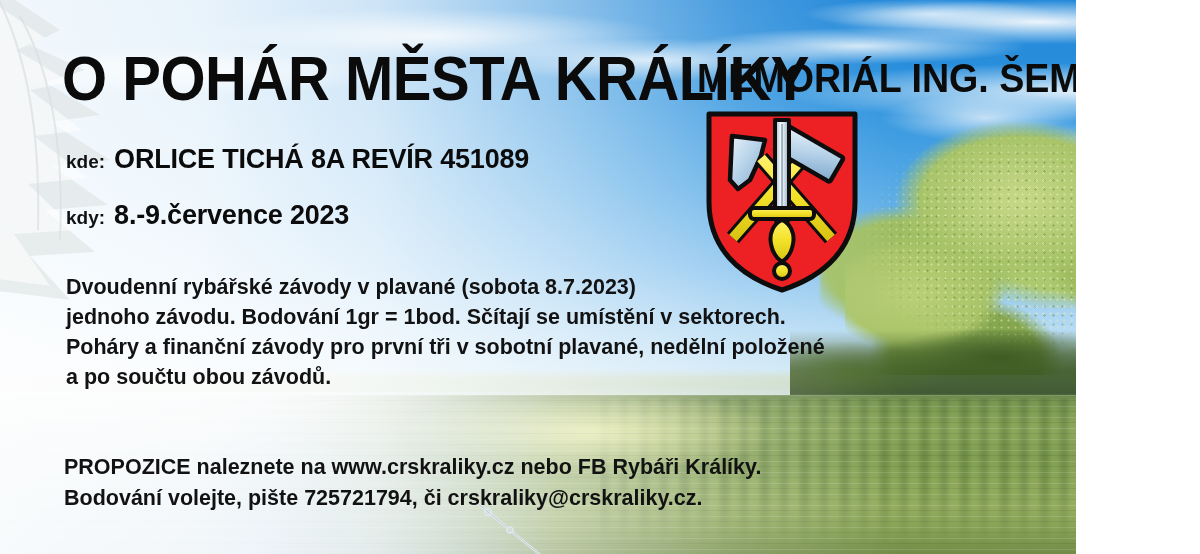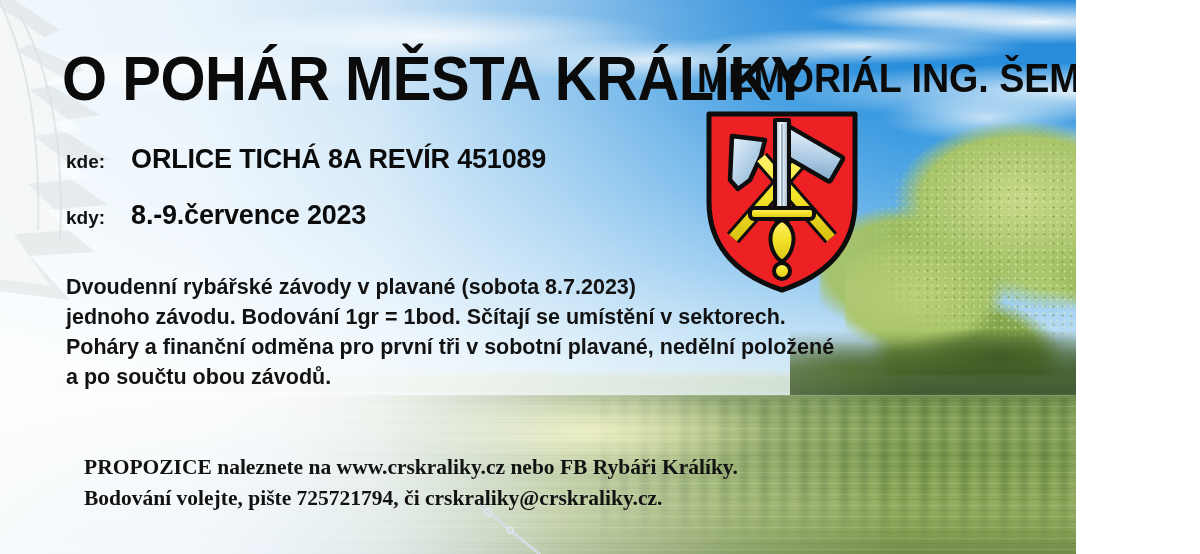--- a/index.html
+++ b/index.html
@@ -168,31 +168,31 @@
     letter-spacing:-0.5px;
     transform:scaleX(.92);transform-origin:left center;
   }
   .title-sub{
     left:697px;top:58px;
     font-size:40px;line-height:1;
     font-weight:700;
     transform:scaleX(.94);transform-origin:left center;
   }
 
-  .row{position:absolute;display:flex;align-items:baseline;gap:26px;}
+  .row{position:absolute;display:flex;align-items:baseline;gap:9px;}
   .row-kde{left:66px;top:144px;}
   .row-kdy{left:66px;top:200px;}
   .lbl{font-size:19px;font-weight:700;color:#111;}
   .val{font-size:27px;font-weight:700;color:#0b0b0b;letter-spacing:-0.2px;}
 
   .body-block{position:absolute;left:66px;top:272px;}
   .body-block .ln{
     font-size:21.5px;line-height:30px;font-weight:700;color:#121212;white-space:nowrap;
   }
-  .contact-block{position:absolute;left:84px;top:452px;font-family:Liberation Serif, serif;}
+  .contact-block{position:absolute;left:64px;top:452px;}
   .contact-block .ln{
     font-size:21.5px;line-height:31px;font-weight:700;color:#121212;white-space:nowrap;
   }
 
   
   .coa{position:absolute;left:705px;top:110px;width:154px;height:184px;}
   .coa svg{display:block;width:100%;height:100%;}
 </style>
 </head>
 <body>
@@ -306,21 +306,21 @@
   </div>
 
   <div class="row row-kdy">
     <span class="lbl">kdy:</span>
     <span class="val">8.-9.července 2023</span>
   </div>
 
   <div class="body-block">
     <div class="ln">Dvoudenní rybářské závody v plavané (sobota 8.7.2023)</div>
     <div class="ln">jednoho závodu. Bodování 1gr = 1bod. Sčítají se umístění v sektorech.</div>
-    <div class="ln">Poháry a finanční odměna pro první tři v sobotní plavané, nedělní položené</div>
+    <div class="ln">Poháry a finanční závody pro první tři v sobotní plavané, nedělní položené</div>
     <div class="ln">a po součtu obou závodů.</div>
   </div>
 
   <div class="contact-block">
     <div class="ln">PROPOZICE naleznete na www.crskraliky.cz nebo FB Rybáři Králíky.</div>
     <div class="ln">Bodování volejte, pište 725721794, či crskraliky@crskraliky.cz.</div>
   </div>
 
 </div>
 

